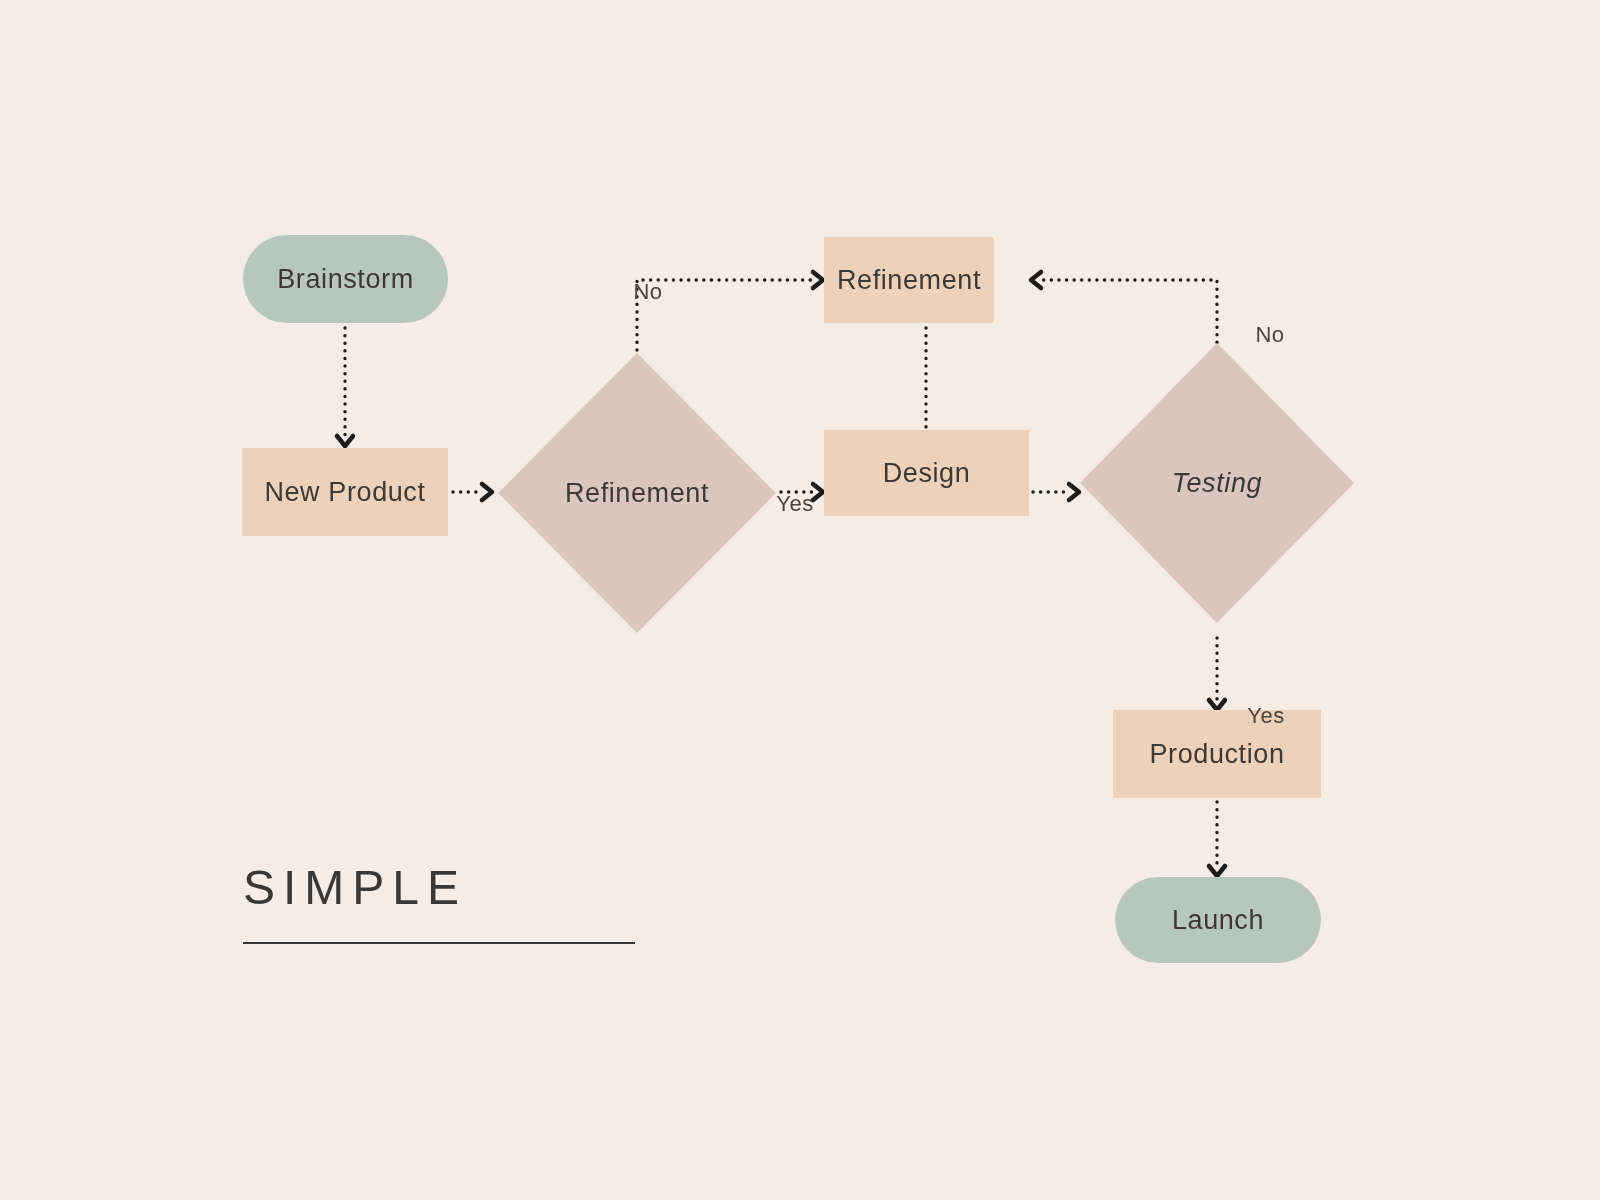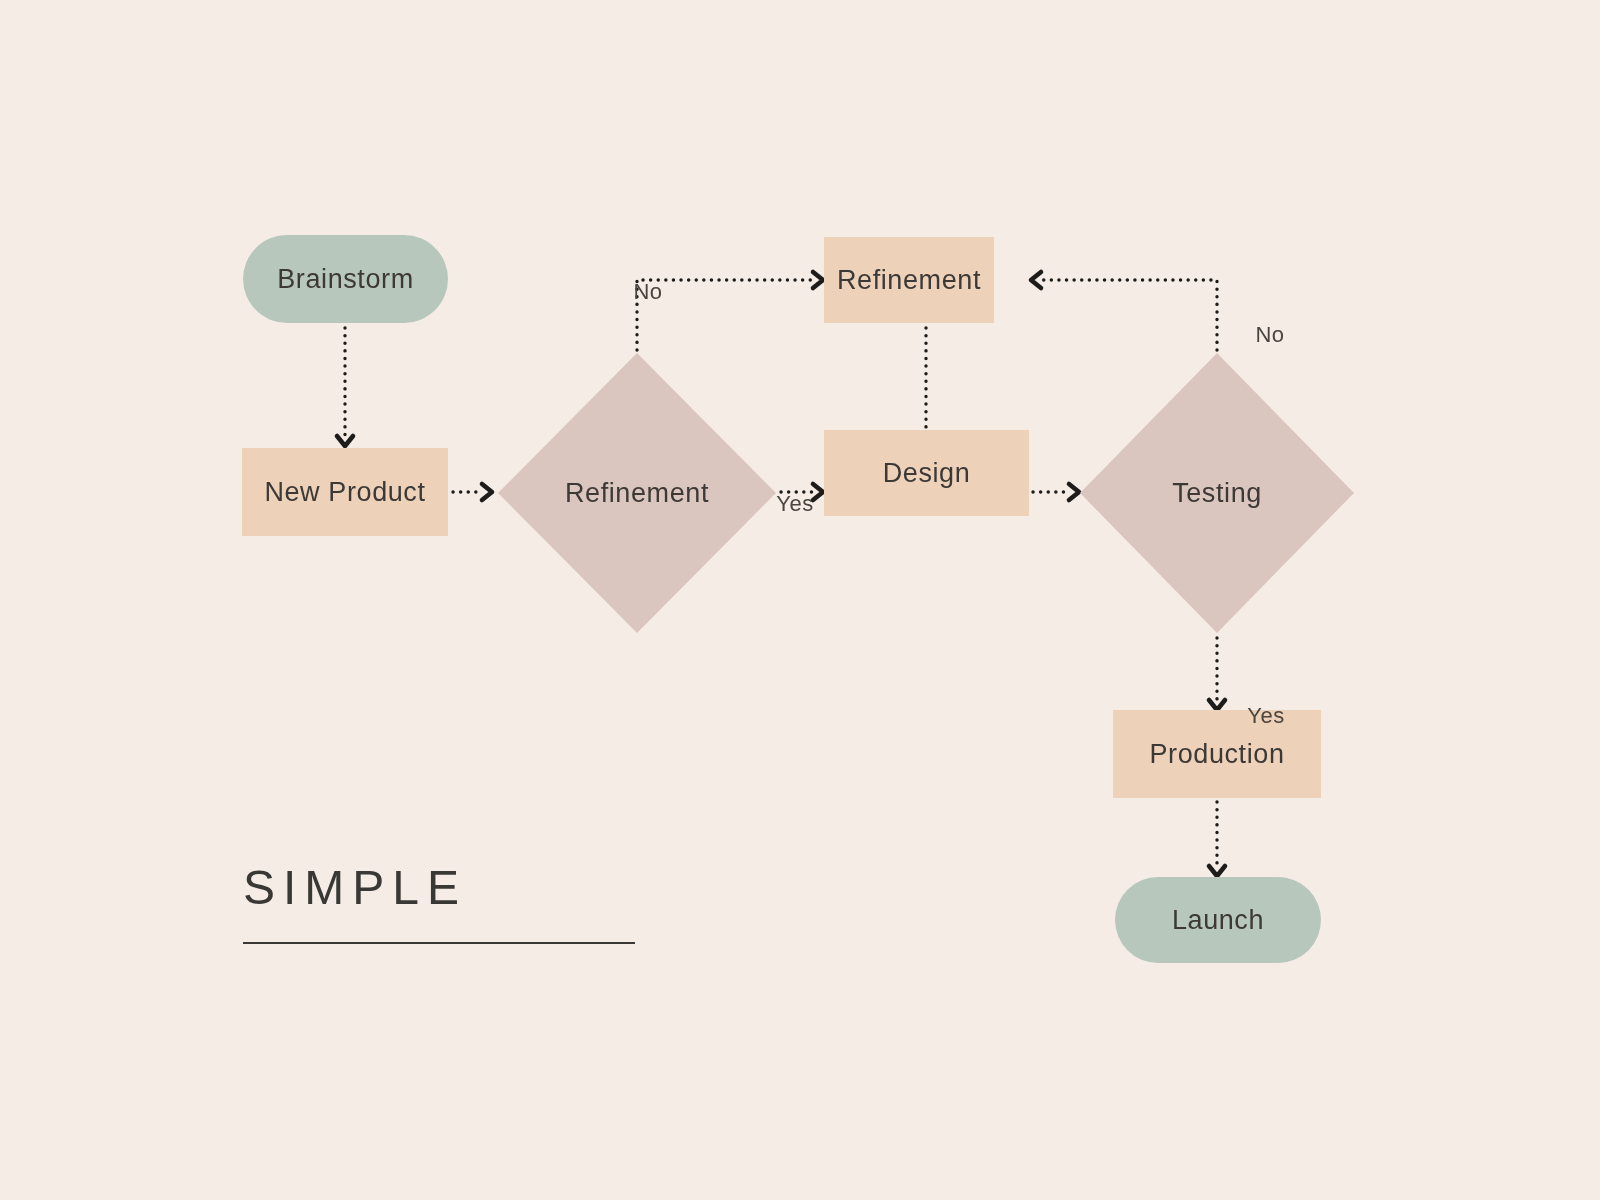--- a/index.html
+++ b/index.html
@@ -127,21 +127,21 @@
   </div>
 
   <div class="node rect" style="left:824px; top:237px; width:170px; height:86px;">
     <span>Refinement</span>
   </div>
 
   <div class="node rect" style="left:824px; top:430px; width:205px; height:86px;">
     <span>Design</span>
   </div>
 
-  <div class="node diamond" style="left:1080px; top:353px; width:274px; height:280px;">
+  <div class="node diamond" style="left:1080px; top:343px; width:274px; height:280px;font-style:italic;">
     <span>Testing</span>
   </div>
 
   <div class="node pill" style="left:1115px; top:877px; width:206px; height:86px;">
     <span>Launch</span>
   </div>
 
   <div class="node rect" style="left:1113px; top:710px; width:208px; height:88px;">
     <span>Production</span>
   </div>

